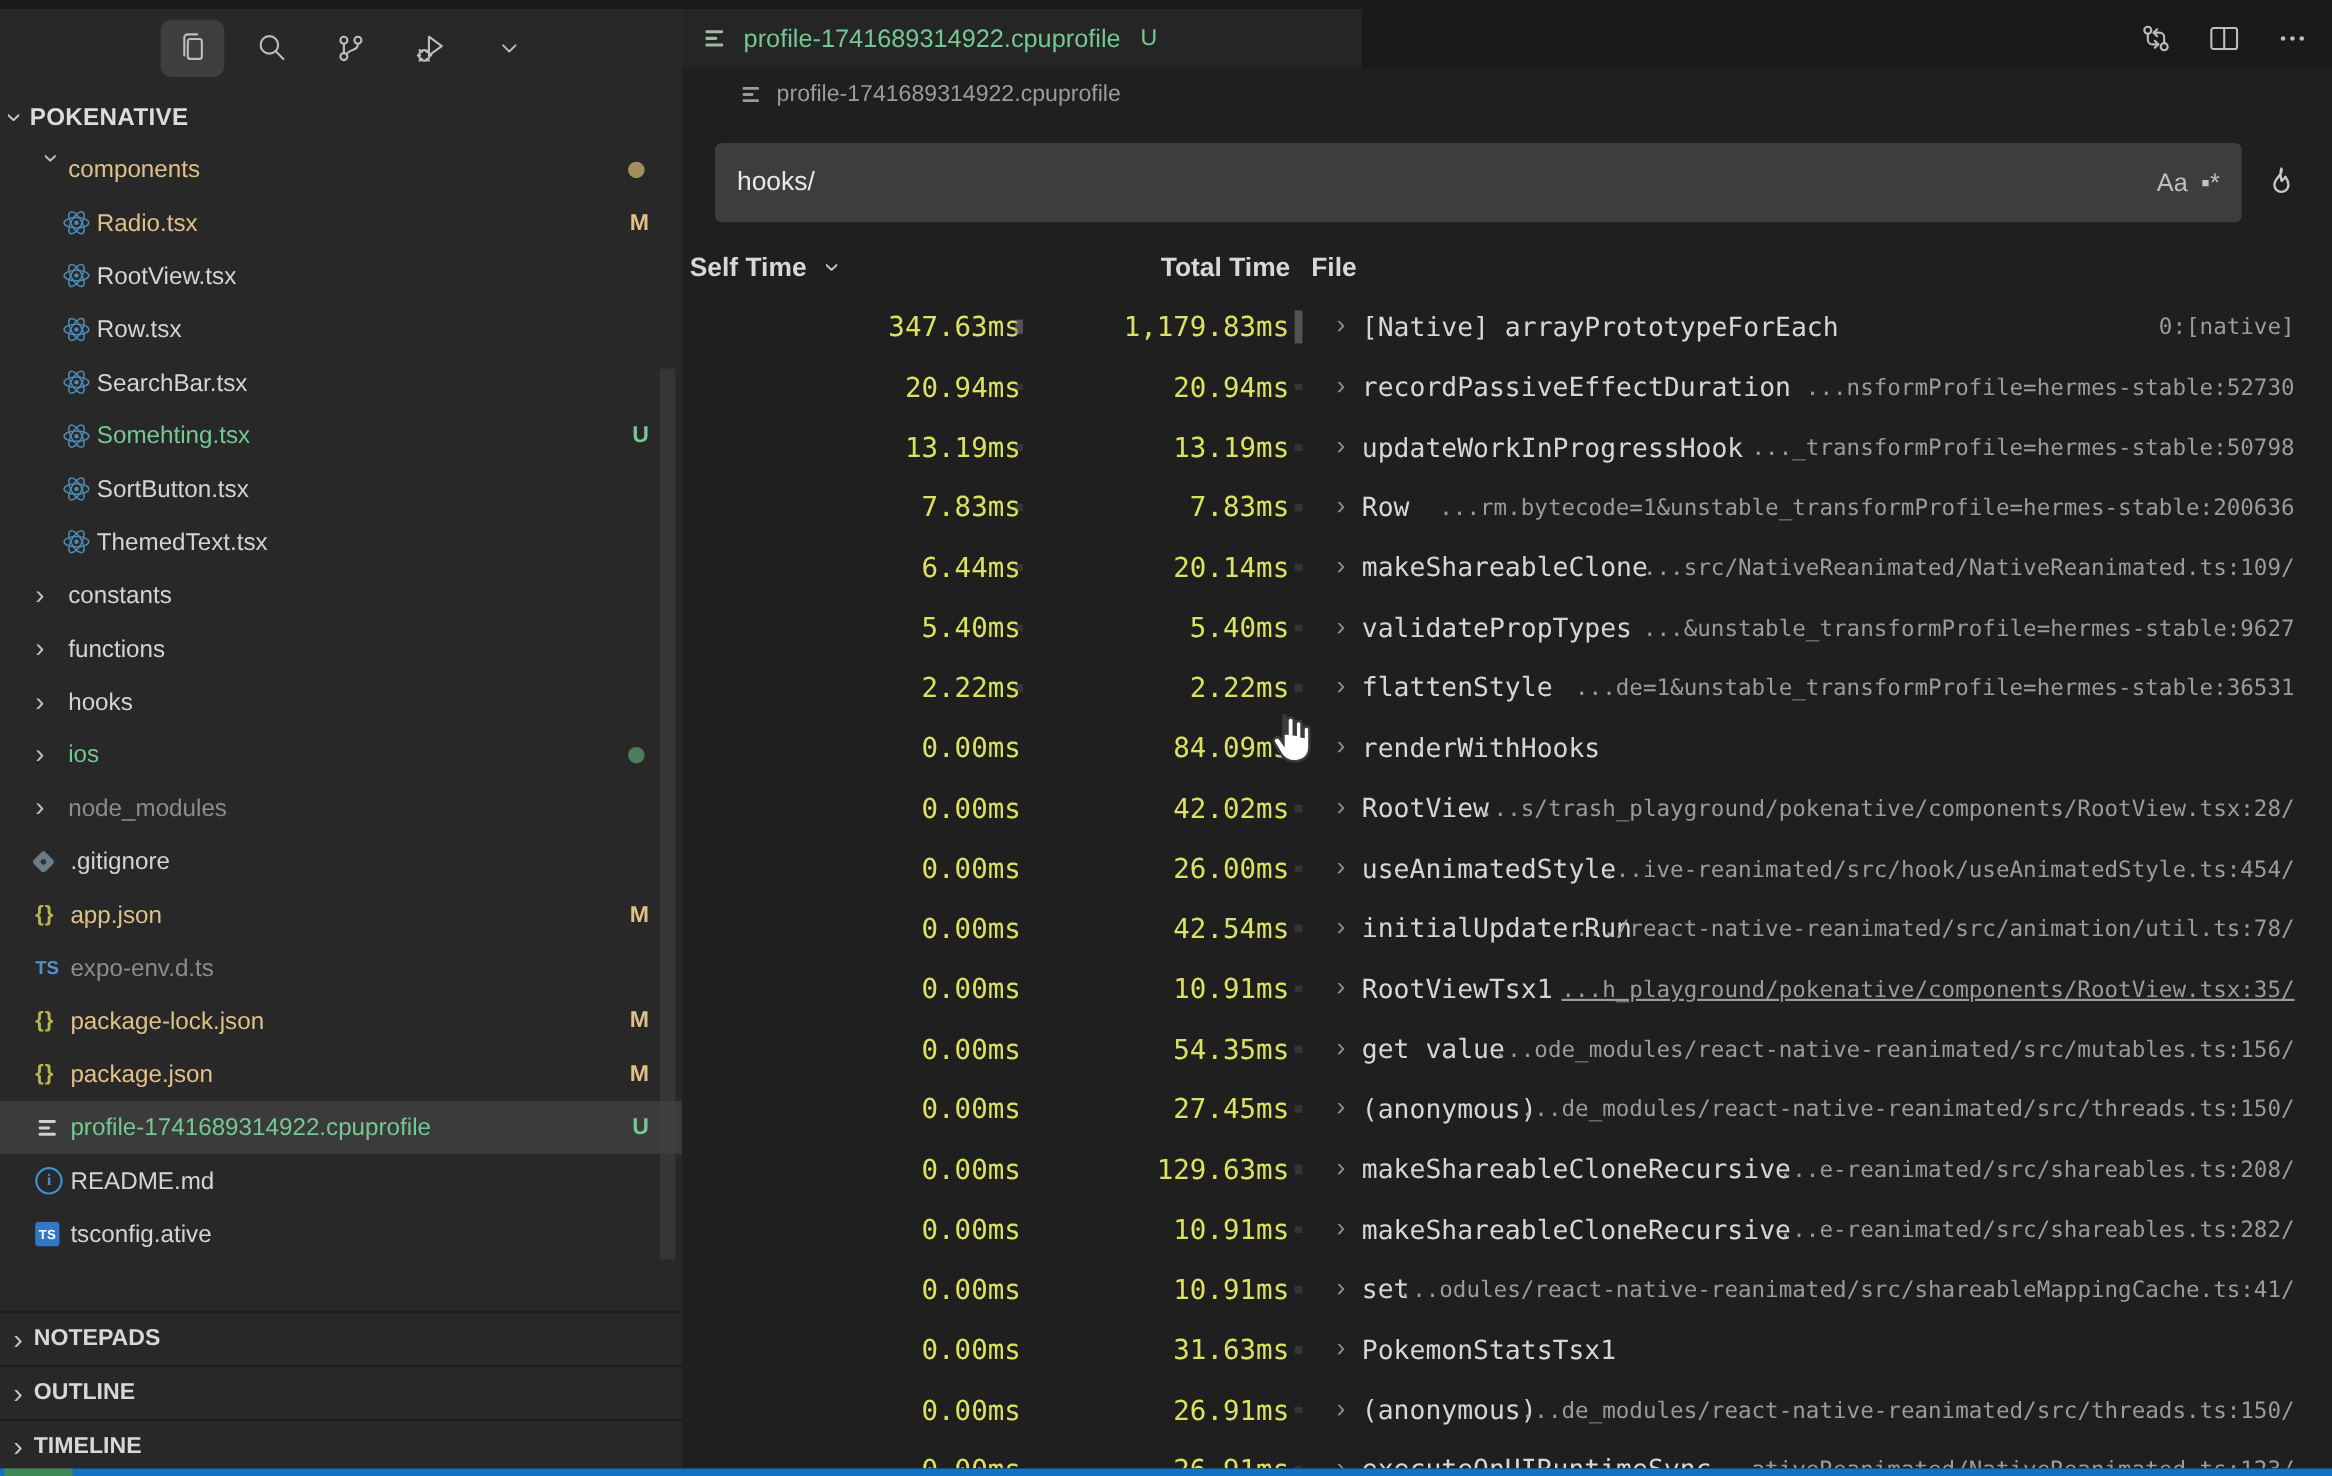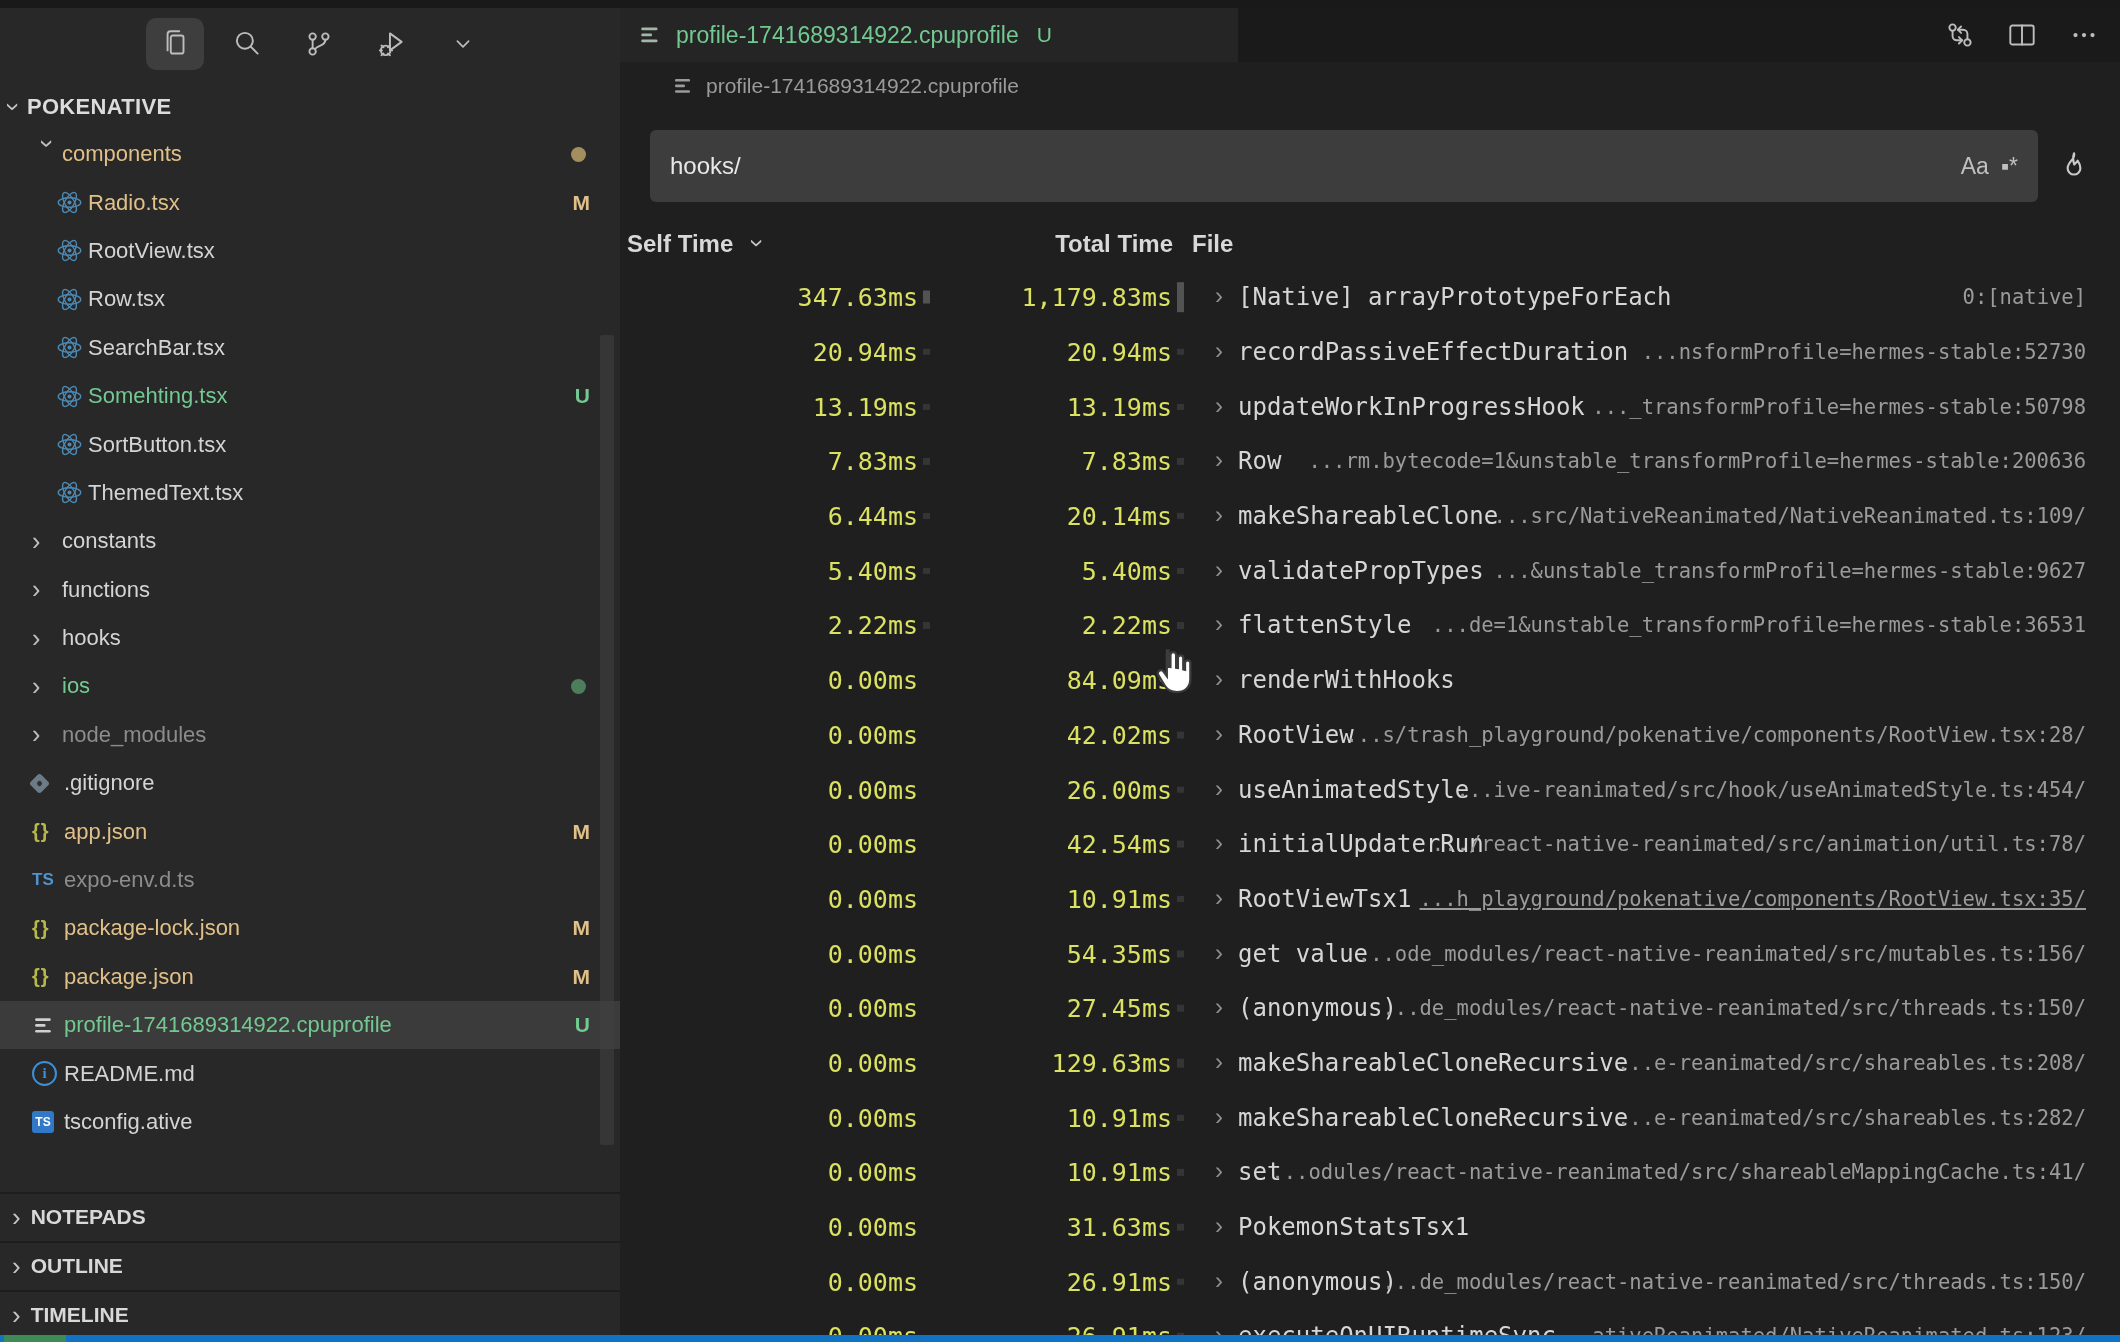--- a/index.html
+++ b/index.html
@@ -68,21 +68,21 @@
   #flame-btn svg{stroke:#c9c9c9;fill:none;stroke-width:2;stroke-linejoin:round}
   
   #thead{position:absolute;top:212px;left:0;right:0;height:52px;font-size:24px;font-weight:600;color:#d8d8d8}
   #h-sort{position:absolute;left:134px;top:10px}
   #h-self{position:absolute;left:7px;width:296px;text-align:left;top:10px}
   #h-total{position:absolute;left:300px;width:253px;text-align:right;top:10px}
   #h-file{position:absolute;left:572px;top:10px}
   #rows{position:absolute;top:262px;left:0;right:0;bottom:0;overflow:hidden}
   .prow{height:54.7px;position:relative;font-family:"DejaVu Sans Mono",monospace}
   .ptime{position:absolute;top:50%;transform:translateY(-50%);color:#dbe160;font-size:25px;white-space:pre}
-  .pself{left:0;width:298px;text-align:right}
+  .pself{left:10px;width:298px;text-align:right}
   .ptotal{left:300px;width:252px;text-align:right}
   .pbar{position:absolute;width:7px;background:#777;top:50%;transform:translateY(-50%)}
   .pbar.b-self{left:303px}
   .pbar.b-total{left:557px}
   .ptw{position:absolute;left:595px;top:50%;transform:translateY(-54%);color:#8f8f8f;font-size:24px;font-family:"Liberation Sans",sans-serif}
   .pfn{position:absolute;left:618px;top:50%;transform:translateY(-50%);color:#d6d6d6;font-size:24px;white-space:pre}
   .ppath{position:absolute;right:34px;top:50%;transform:translateY(-50%);color:#9b9b9b;font-size:20.5px;white-space:pre}
   .ppath.link{text-decoration:underline}
   
   #cursor{position:absolute;left:1148px;top:645px;width:46px;height:50px;z-index:50;pointer-events:none}

